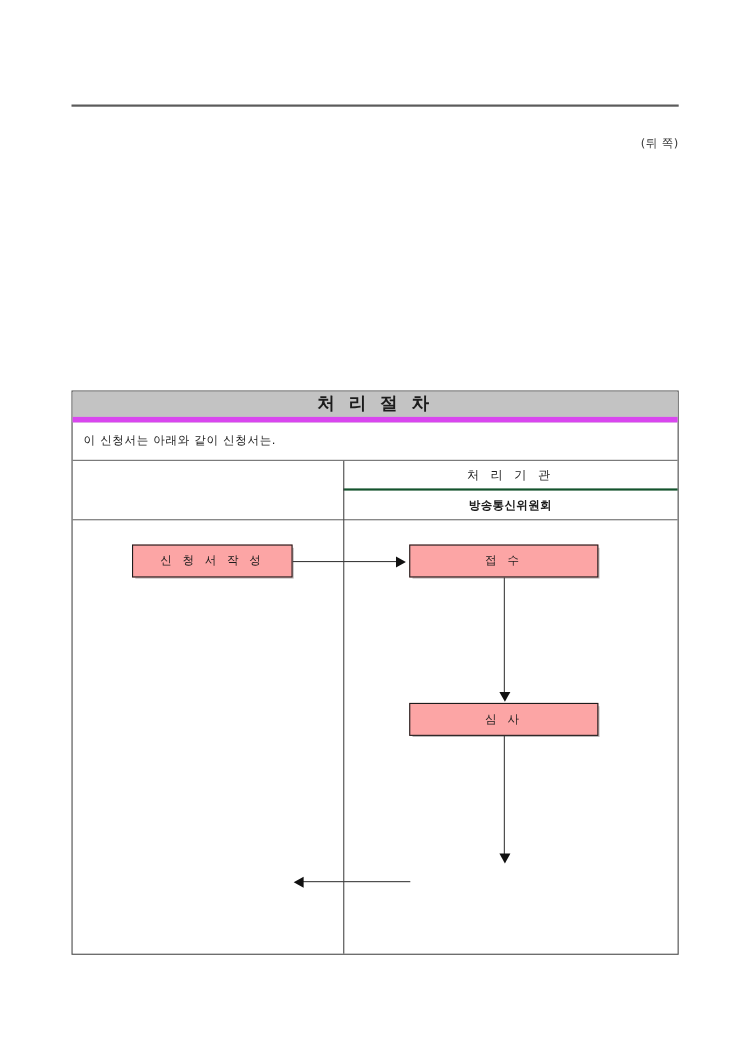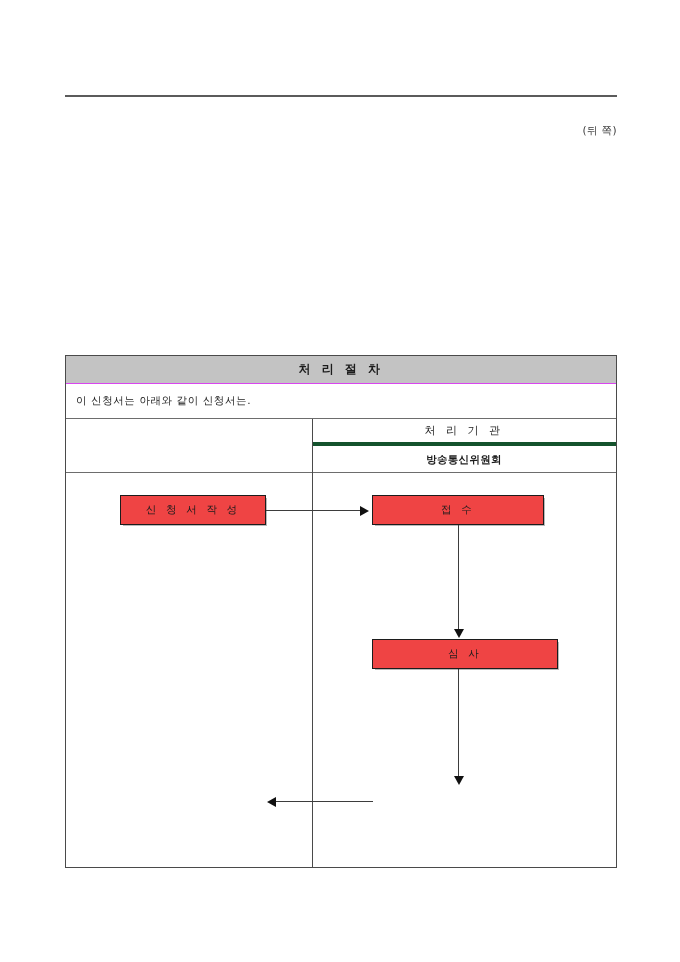--- a/index.html
+++ b/index.html
@@ -63,26 +63,26 @@
     box-sizing: border-box;
     background: #fff;
   }
 
   .proc-title {
     position: absolute;
     left: 0; top: 0;
     width: 100%;
     height: 28px;
     background: #c3c3c3;
-    border-bottom: 1px solid #d946ef;
-    box-sizing: border-box;
-    display: flex;
-    align-items: center;
-    justify-content: center;
-    font-size: 12px;
+    border-bottom: 5px solid #d946ef;
+    box-sizing: border-box;
+    display: flex;
+    align-items: center;
+    justify-content: center;
+    font-size: 16px;
     font-weight: bold;
     letter-spacing: 3.5px;
     color: #1c1c1c;
   }
 
   .proc-desc {
     position: absolute;
     left: 0;
     top: 28px;
     width: 100%;
@@ -122,21 +122,21 @@
   }
   .col-head-right {
     position: absolute;
     left: 246px; top: 0;
     right: 0;
     height: 100%;
     box-sizing: border-box;
   }
   .col-head-right-top {
     height: 27px;
-    border-bottom: 4px solid #14532d;
+    border-bottom: 2px solid #14532d;
     box-sizing: border-box;
     display: flex;
     align-items: center;
     justify-content: center;
     font-size: 11px;
     letter-spacing: 3.5px;
     color: #1c1c1c;
   }
   .col-head-right-bottom {
     height: 27px;
@@ -166,35 +166,35 @@
     left: 0;
     top: 117px;
     width: 100%;
     bottom: 0;
   }
 
   .node {
     position: absolute;
     box-sizing: border-box;
     border: 1px solid #1c1c1c;
-    background: #ef4444;
+    background: #fca5a5;
     display: flex;
     align-items: center;
     justify-content: center;
     font-size: 10.5px;
     color: #1c1c1c;
     box-shadow: 2px 2px 0 -1px #b9b9b9;
   }
   .node.spaced { letter-spacing: 3.2px; }
   .node.plain  { letter-spacing: 0.6px; }
 
   
   .node-apply   { left: 54px;  top: 22px;  width: 146px; height: 30px; }
   .node-receipt { left: 306px; top: 22px;  width: 172px; height: 30px; }
-  .node-review  { left: 306px; top: 166px; width: 186px; height: 30px; }
+  .node-review  { left: 306px; top: 166px; width: 172px; height: 30px; }
   .node-decide  { left: 306px; top: 313px; width: 172px; height: 30px; }
   .node-issue   { left: 54px;  top: 313px; width: 146px; height: 30px; }
 
   
   .conn {
     position: absolute;
     background: #3d3d3d;
   }
   .conn-h { height: 1px; }
   .conn-v { width: 1px; }

